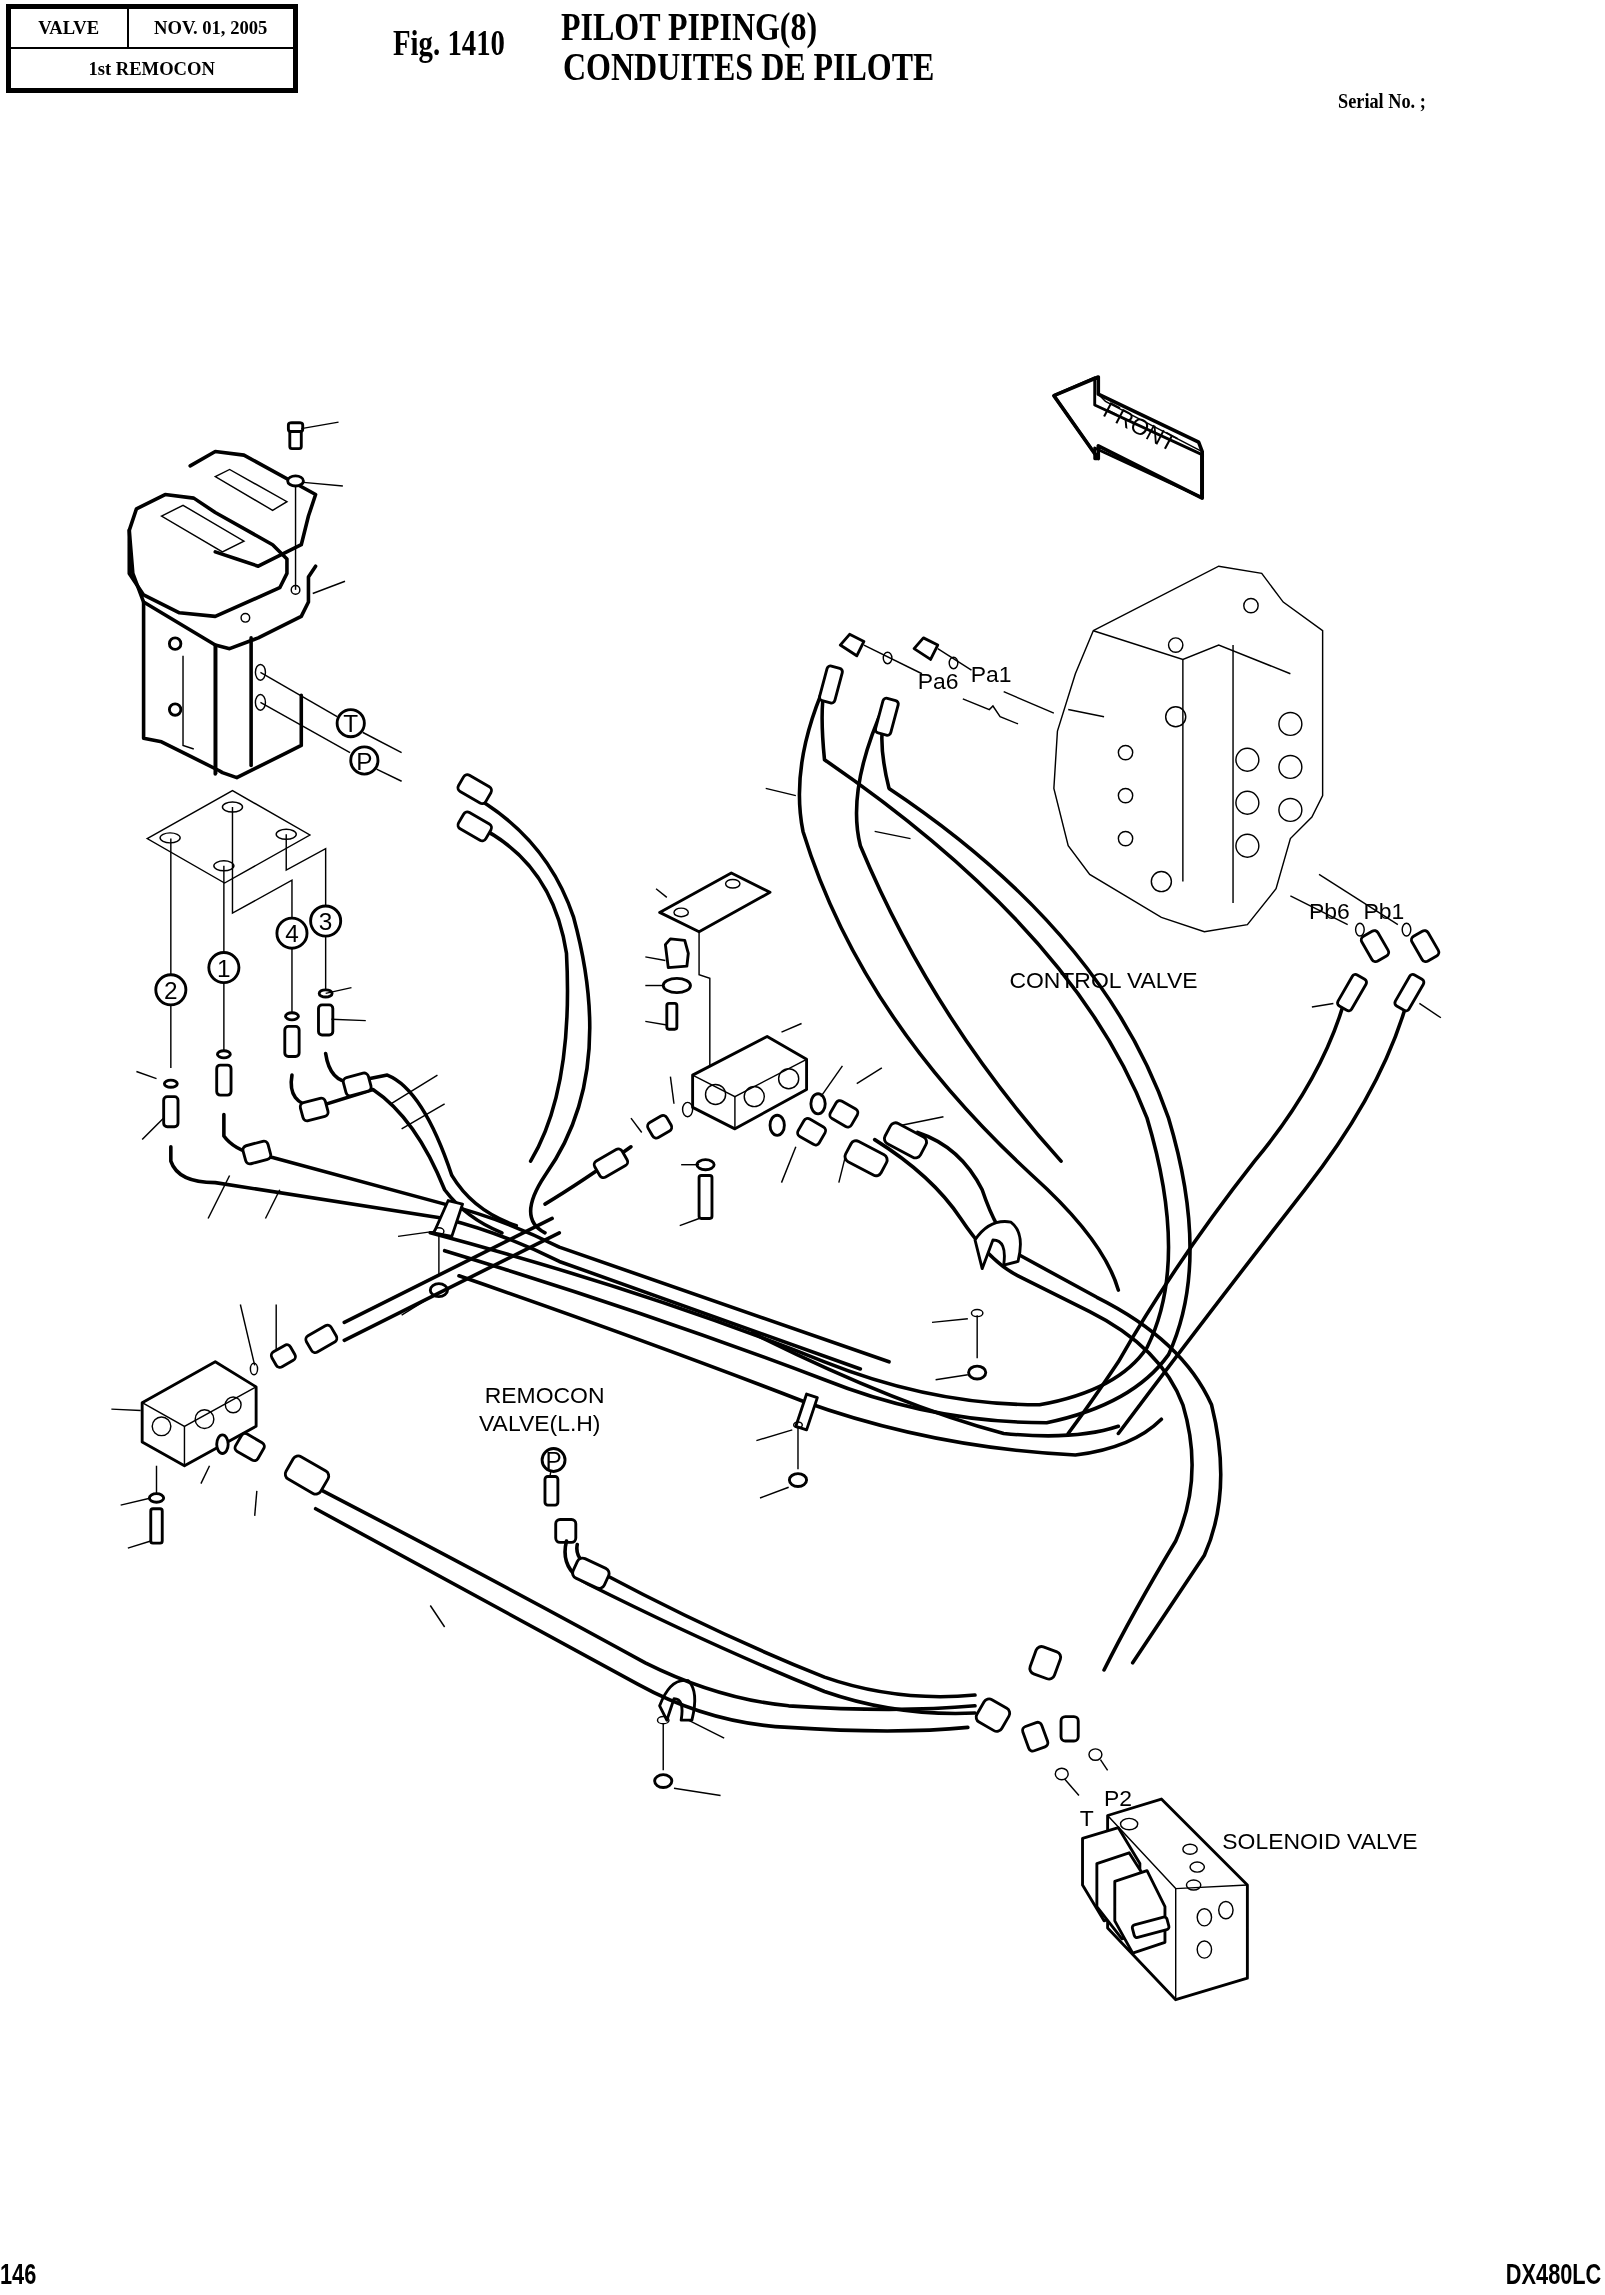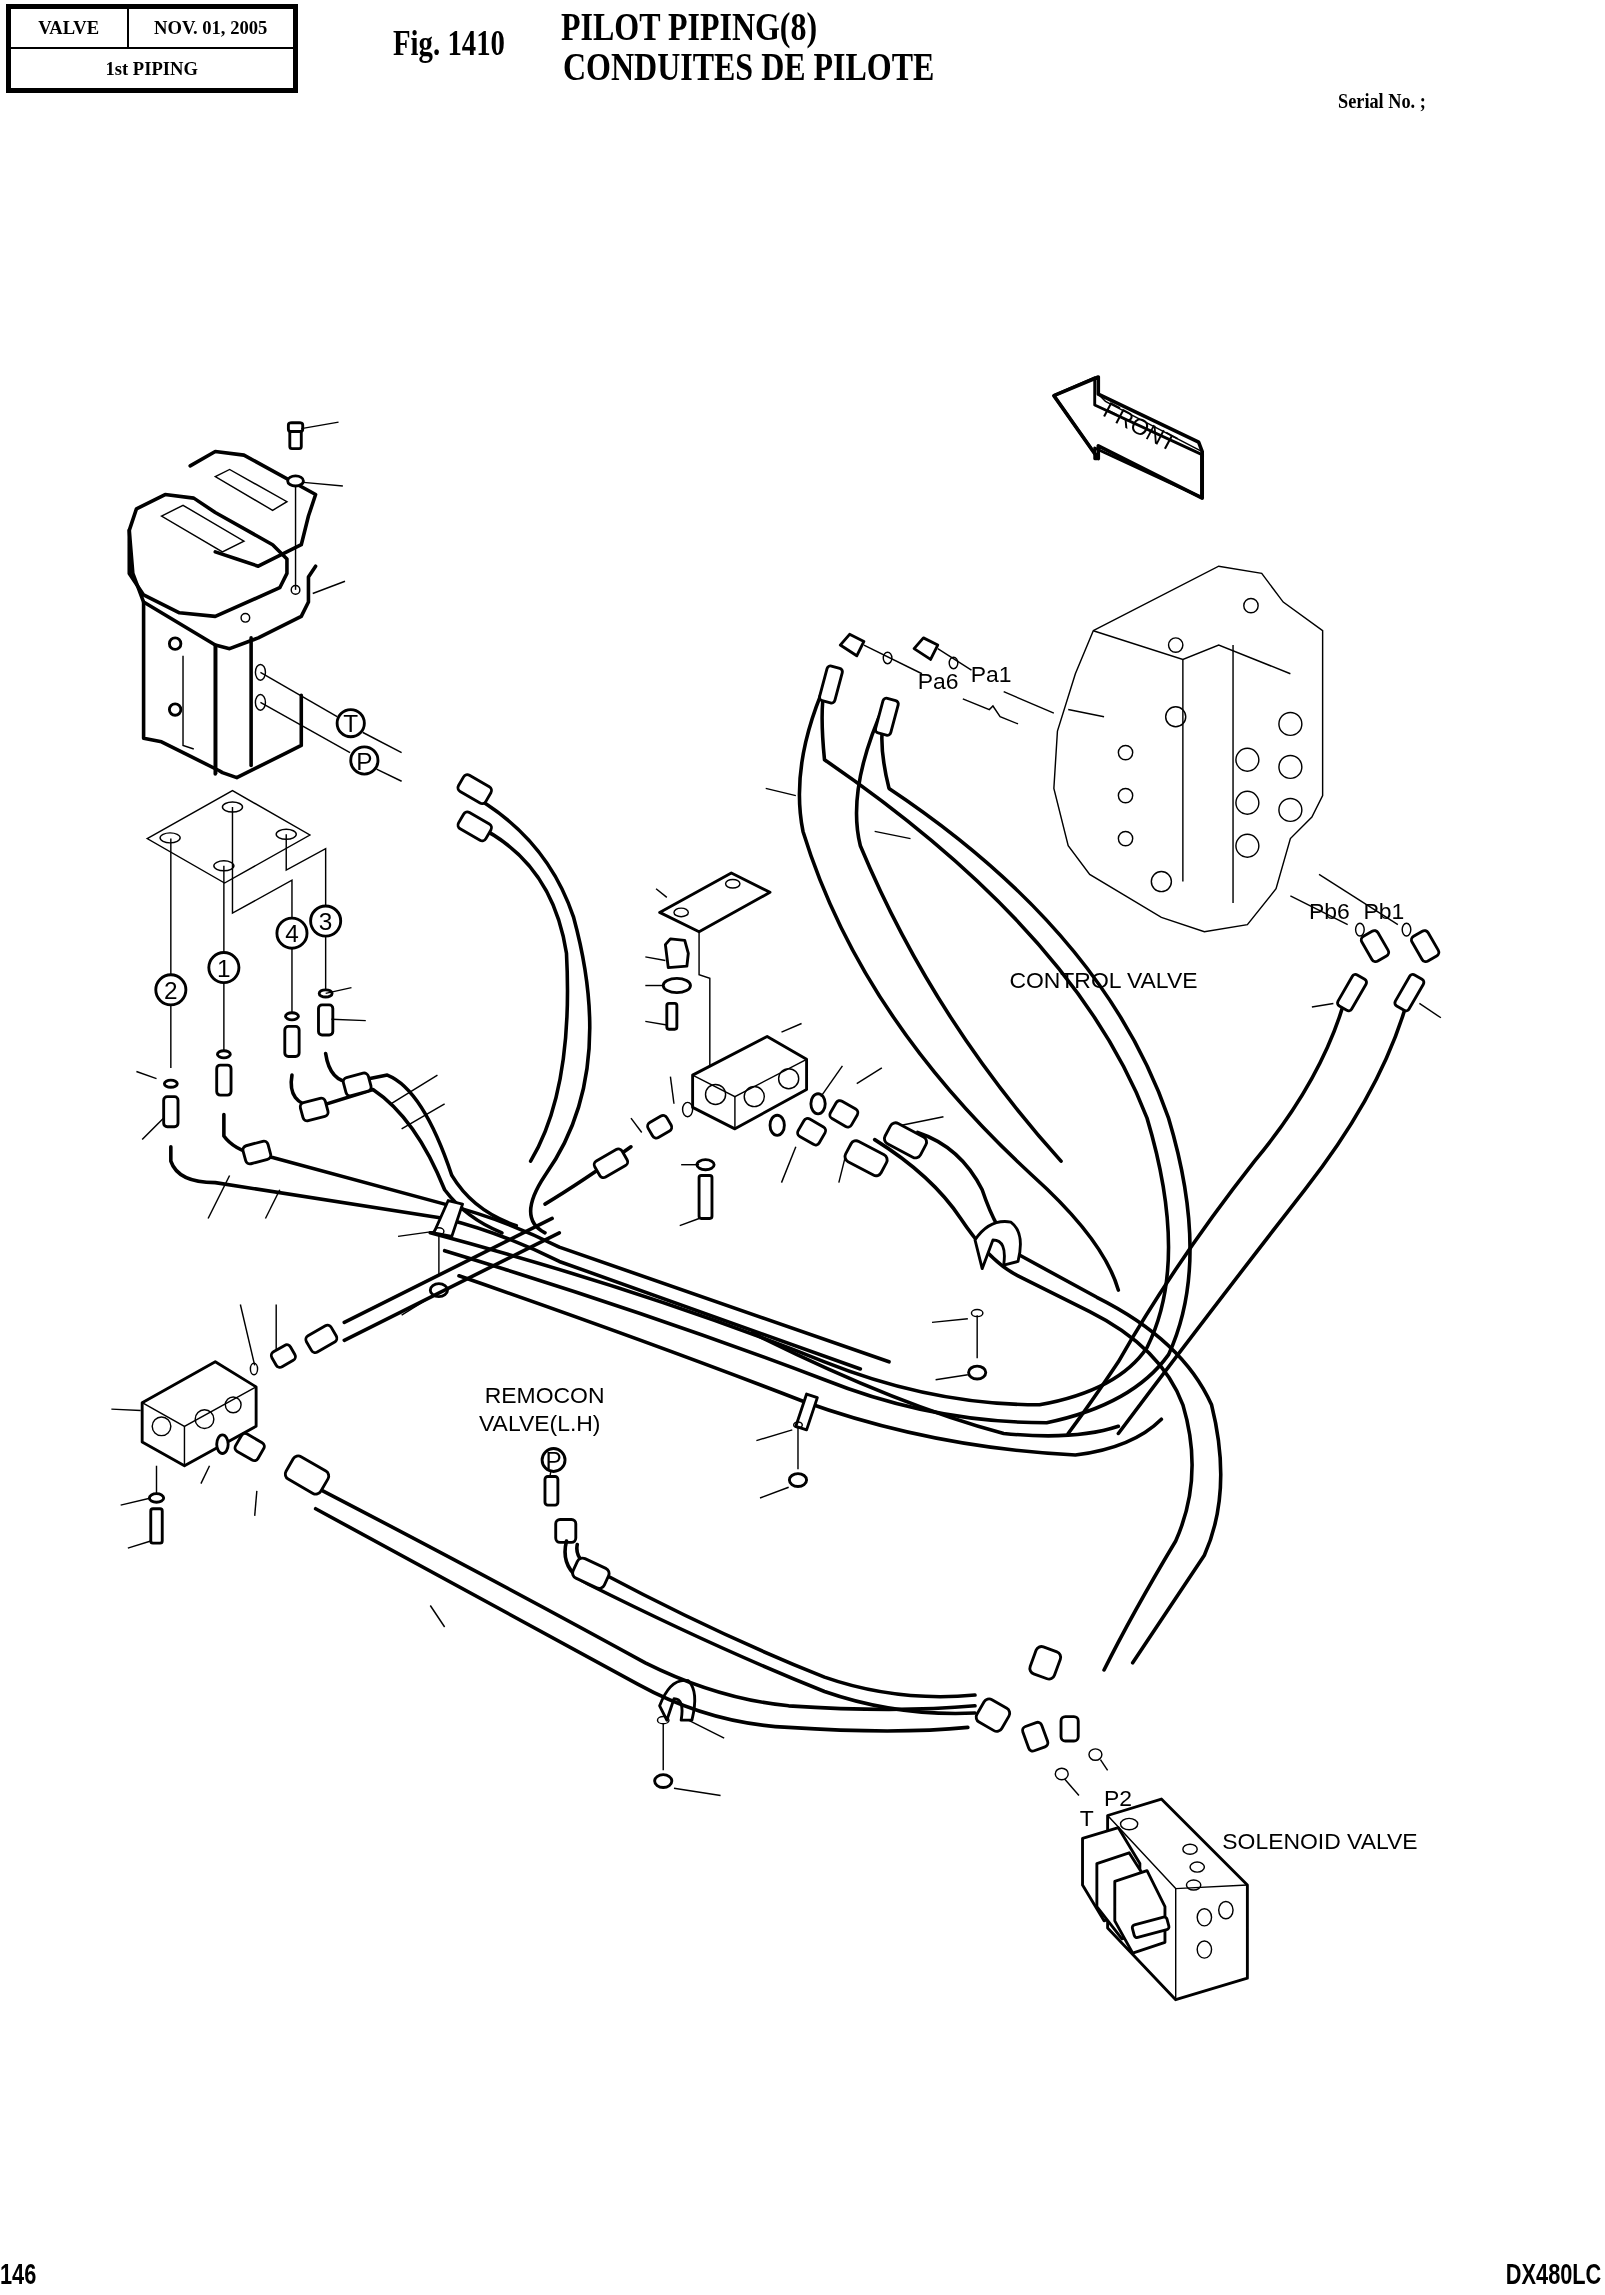--- a/index.html
+++ b/index.html
@@ -23,21 +23,21 @@
   svg .circ-lbl { font-family:"Liberation Sans", sans-serif; font-size:34px; fill:#000; text-anchor:middle; dominant-baseline:central; }
 </style>
 </head>
 <body>
 
 <div class="hdr-box">
   <div class="hdr-row1">
     <div class="hdr-date-label">VALVE</div>
     <div class="hdr-date-value">NOV. 01, 2005</div>
   </div>
-  <div class="hdr-row2">1st PIPING</div>
+  <div class="hdr-row2">1st REMOCON</div>
 </div>
 <div class="fig">Fig. 1410</div>
 <div class="title1">PILOT PIPING(8)</div>
 <div class="title2">CONDUITES DE PILOTE</div>
 <div class="serial">Serial No. ;</div>
 
 <svg class="drawing" viewBox="0 0 2240 3202">
 
   <g>
     <polygon class="med" points="1470,552 1527,527 1527,565 1676,634 1676,694 1527,625 1527,638 1527,640 1530,640 1530,637"></polygon>

